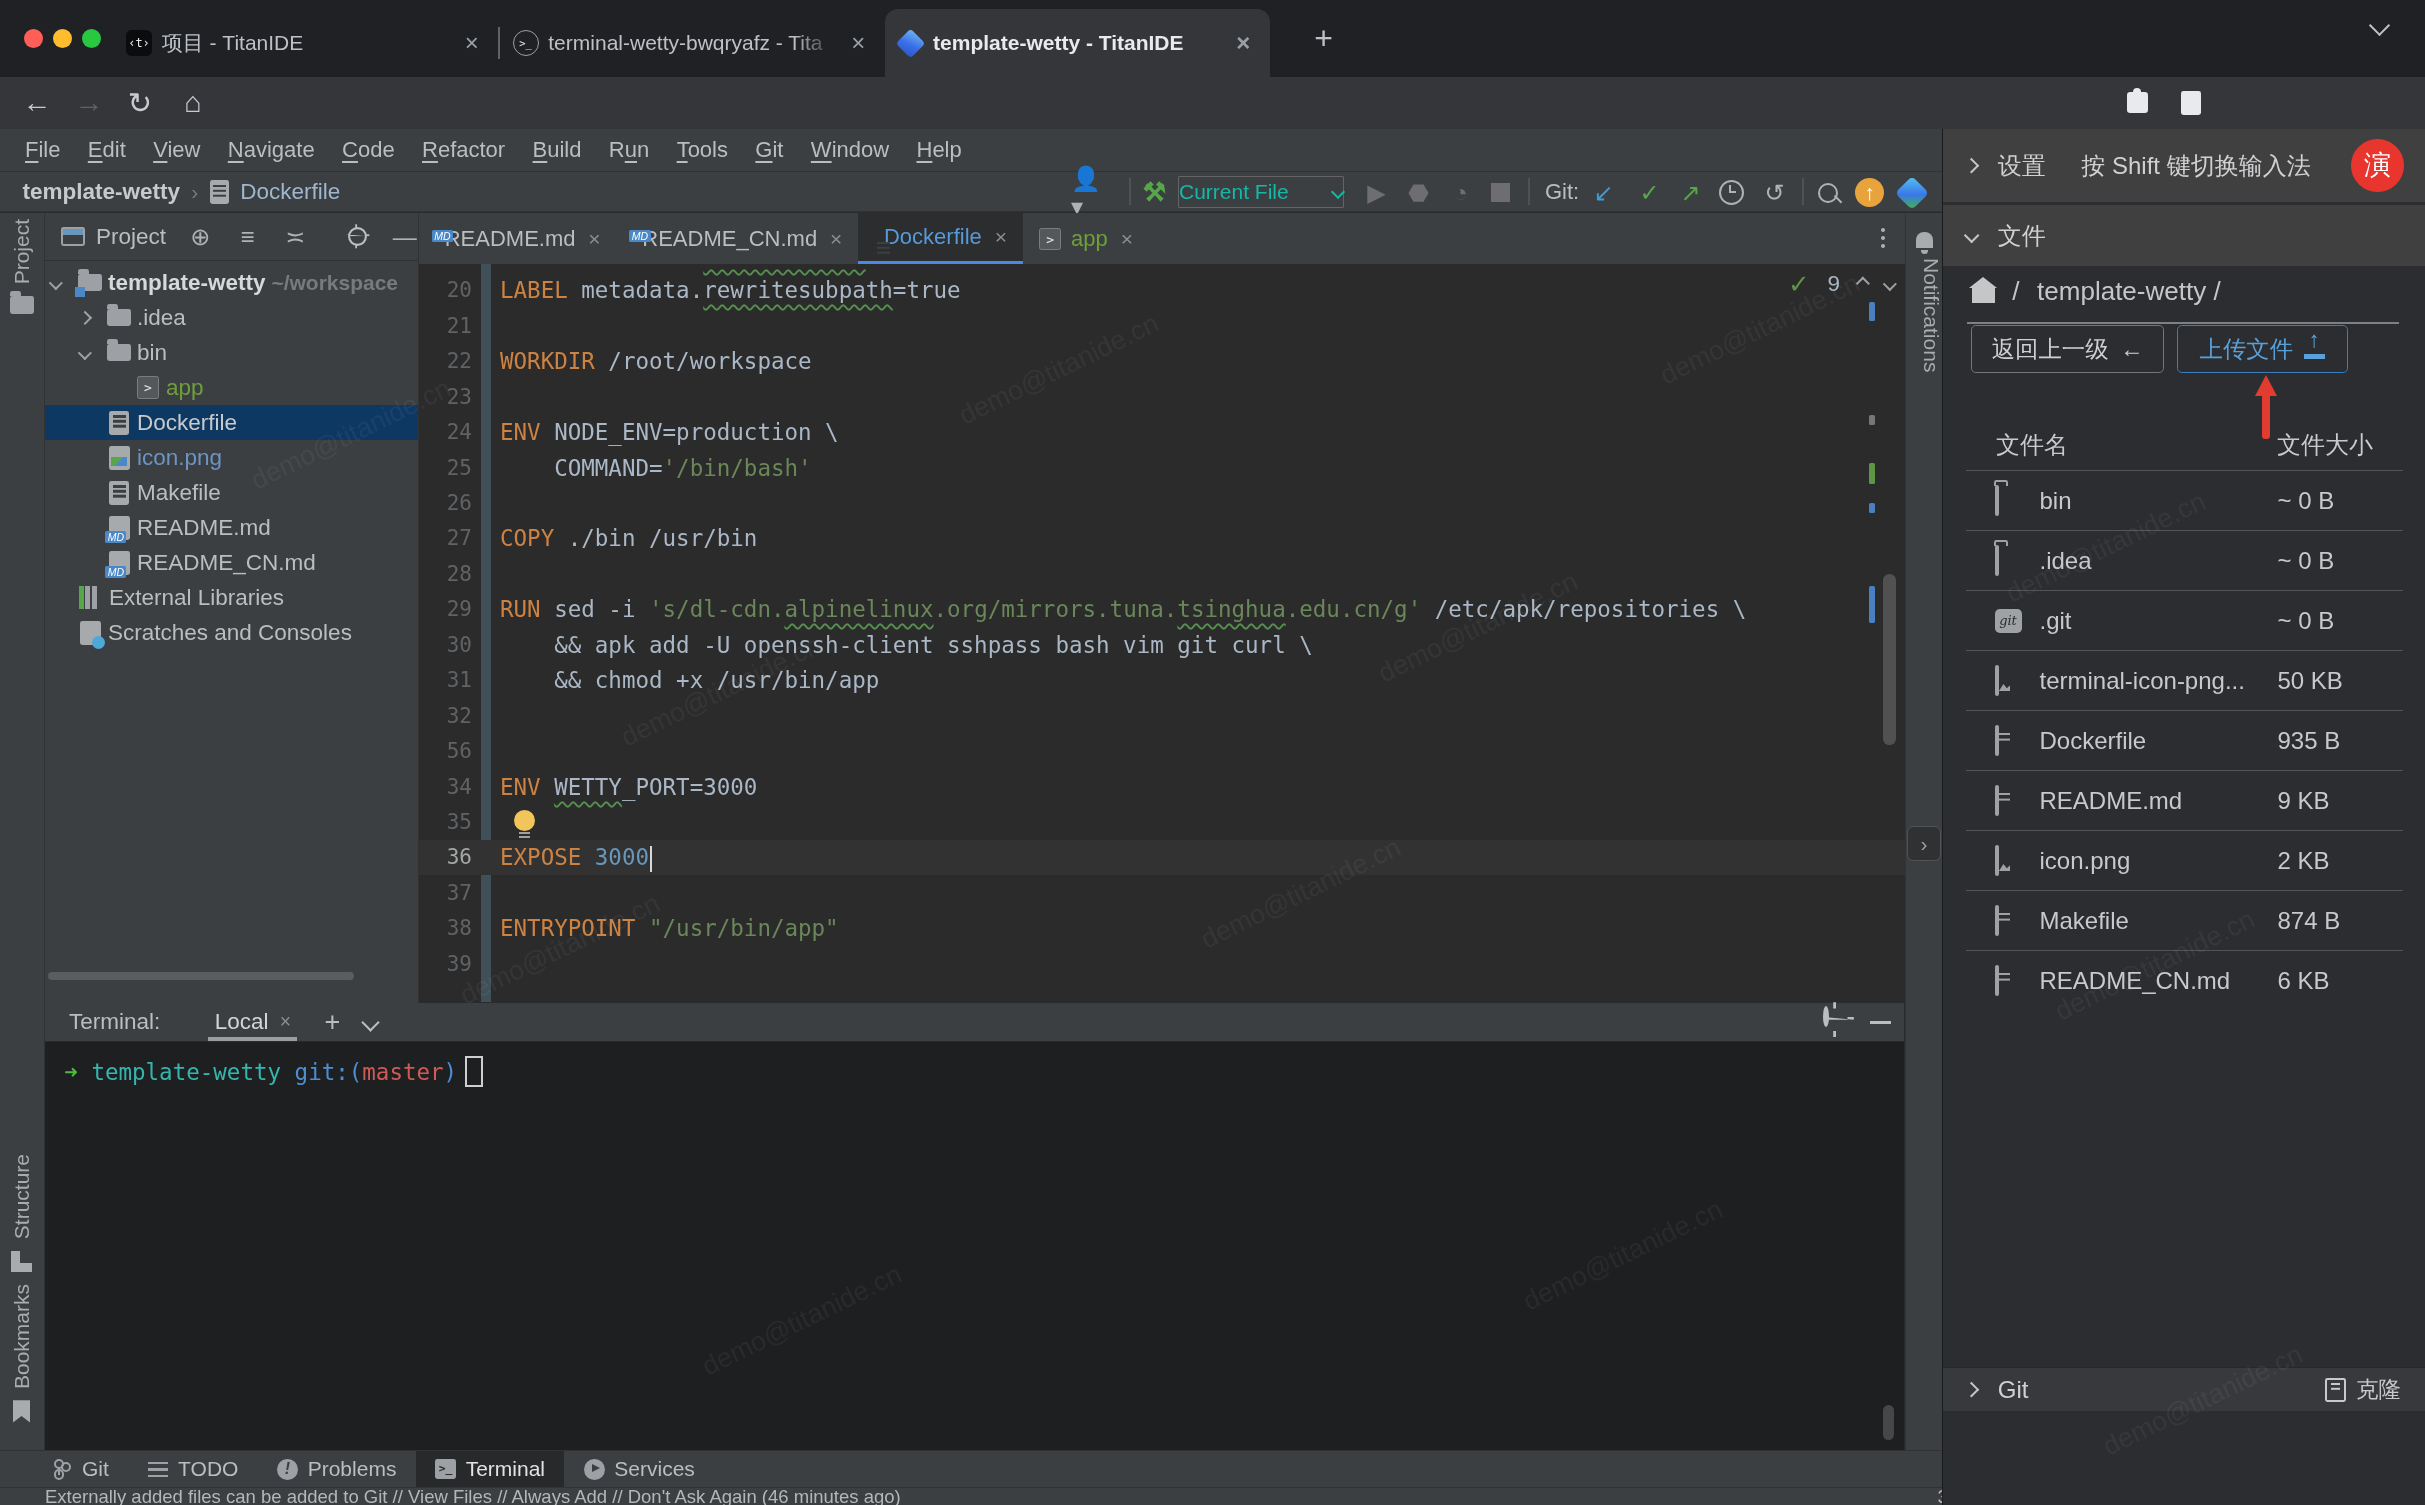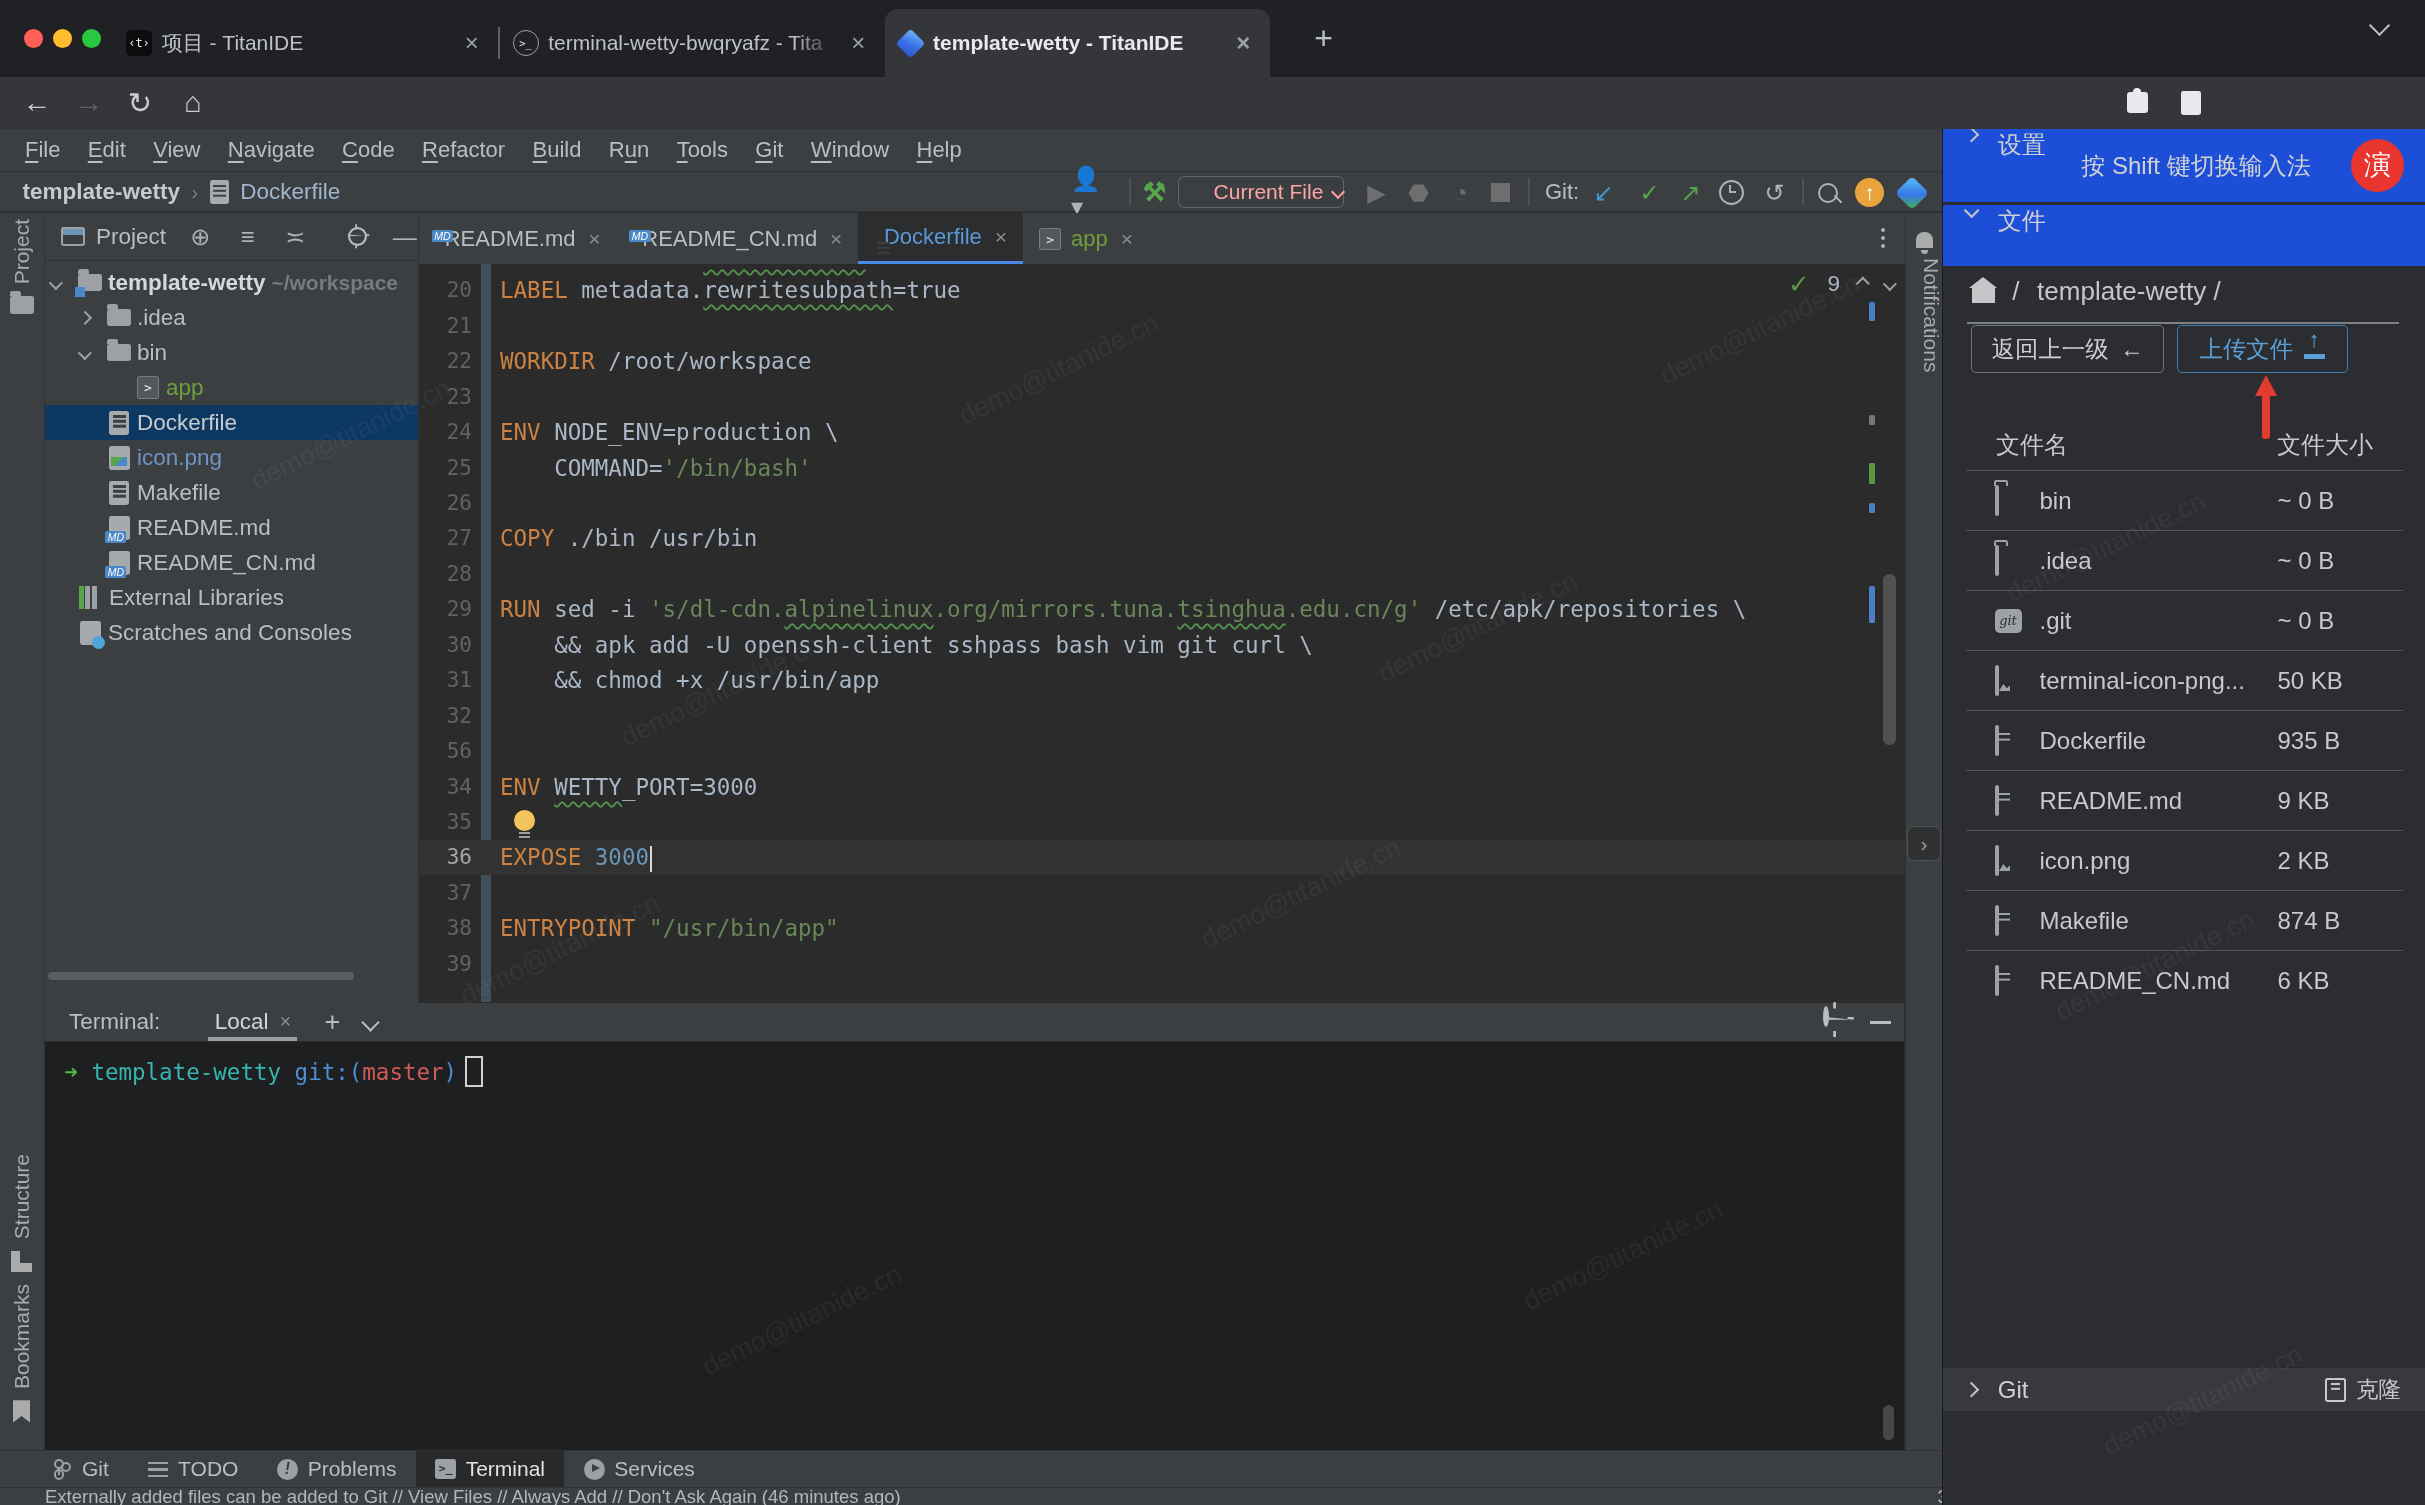--- a/index.html
+++ b/index.html
@@ -70,22 +70,22 @@
   .mitem{padding:0 13.7px;font-size:22px;color:#bbbdbf;}
   .mitem u{text-decoration-thickness:1.6px;text-underline-offset:4px;}
 
   #toolbar2{left:0;top:172px;width:1942px;height:40px;background:#3c3f41;border-bottom:1.6px solid #323232;}
   #crumbs{position:absolute;left:22.5px;top:0;height:40px;display:flex;align-items:center;gap:11.3px;}
   #crumb-project{font-weight:bold;color:#c7c9cb;font-size:22.5px;}
   .crumb-sep{color:#787b7e;font-size:21px;}
   #crumb-file{color:#9fb6cf;font-size:22.5px;}
   .tb-ic{position:absolute;top:3.2px;width:35px;height:35px;display:flex;align-items:center;justify-content:center;color:#afb1b3;font-size:24px;}
   .vsep{position:absolute;top:6.4px;width:1.6px;height:27px;background:#515151;}
-  #run-config{left:1178px;top:4px;width:166px;height:32px;border:1.6px solid #646464;border-radius:6px;
-       display:flex;align-items:center;justify-content:flex-end;gap:9.7px;color:#fca5a5;font-size:21px;}
+  #run-config{left:1178px;top:4px;width:166px;height:32px;border:1.6px solid #646464;border-radius:1px;
+       display:flex;align-items:center;justify-content:space-between;gap:9.7px;color:#14b8a6;font-size:21px;}
   .dis{color:#6e6e70 !important;}
   #git-label{position:absolute;left:1545px;top:7.2px;color:#bbbdbf;font-size:22px;}
   .doc-ic{width:19.3px;height:24px;background:#a7aaad;border-radius:2.4px;position:relative;}
   .doc-ic:before{content:"";position:absolute;left:3.2px;top:4.8px;width:13px;height:2.4px;background:#3c3f41;box-shadow:0 4.8px 0 #3c3f41,0 9.7px 0 #3c3f41;}
   .wrench{color:#57a64a !important;font-size:26px;font-weight:bold;}
   .ic-orange{width:29px;height:29px;border-radius:50%;background:#e8a33d;color:#fff;font-size:21px;display:flex;align-items:center;justify-content:center;}
   .ic-gem{width:24px;height:24px;border-radius:4.8px;transform:rotate(45deg);background:linear-gradient(135deg,#57c3f1,#3a78e8 55%,#43b649);}
   .ic-search{width:16px;height:16px;border:2.4px solid #afb1b3;border-radius:50%;position:relative;}
   .ic-search:after{content:"";position:absolute;left:13.7px;top:13.7px;width:9.7px;height:2.4px;background:#afb1b3;transform:rotate(45deg);}
   .ic-clock{width:21px;height:21px;border:2.4px solid #afb1b3;border-radius:50%;position:relative;}
@@ -203,21 +203,21 @@
   .serv-ic:after{content:"";position:absolute;left:8px;top:5.6px;border-left:8.9px solid #3c3f41;border-top:4.8px solid transparent;border-bottom:4.8px solid transparent;}
   #status-bar{left:0;top:1487px;width:1942px;height:19.3px;background:#3c3f41;border-top:1.6px solid #323232;display:flex;align-items:center;font-size:18.5px;color:#b4b6b8;}
   #status-msg{margin-left:45px;white-space:nowrap;}
   #status-winic{position:absolute;left:9.7px;top:1488px;width:21px;height:14.5px;border:2.4px solid #9da1a5;border-radius:1.6px;}
   #status-right{position:absolute;right:24px;top:1487px;height:19.3px;display:flex;align-items:center;gap:35px;font-size:18.5px;color:#b4b6b8;}
   .lock-ic{width:14.5px;height:9.7px;border:2.4px solid #b4b6b8;border-radius:1.6px;position:relative;}
   .lock-ic:before{content:"";position:absolute;left:4.8px;top:-7.2px;width:6.4px;height:7.2px;border:2.4px solid #b4b6b8;border-bottom:none;border-radius:4px 4px 0 0;}
 
   
   #side-panel{left:1942px;top:129px;width:483px;height:1377px;background:#2b2d30;border-left:1.6px solid #1a1b1d;overflow:hidden;}
-  .sp-row{position:absolute;left:0;width:100%;background:#1d4ed8;display:flex;color:#d0d1d3;font-size:24px;}
+  .sp-row{position:absolute;left:0;width:100%;background:#404040;display:flex;align-items:center;color:#d0d1d3;font-size:24px;}
   #sp-settings{top:0;height:74px;border-bottom:1.6px solid #2b2d30;}
   #sp-files-hdr{top:76px;height:61px;}
   .sp-chev{width:11.3px;height:11.3px;border-right:2.4px solid #c3c5c7;border-bottom:2.4px solid #c3c5c7;margin:0 21px 0 22.5px;}
   .sp-chev.r{transform:rotate(-45deg);}
   .sp-chev.d{transform:rotate(45deg);}
   #ime-hint{position:absolute;left:121px;right:97px;text-align:center;color:#d0d1d3;font-size:24px;}
   #demo-badge{position:absolute;right:21px;top:9.7px;width:53px;height:53px;border-radius:50%;background:#e8362e;color:#fff;
        font-size:27px;display:flex;align-items:center;justify-content:center;}
   #sp-crumb{position:absolute;left:29px;top:147px;display:flex;align-items:center;gap:17.7px;color:#c5c6c8;font-size:26px;}
   .home-ic{width:22.5px;height:14.5px;background:#c5c6c8;position:relative;margin-top:8px;}

